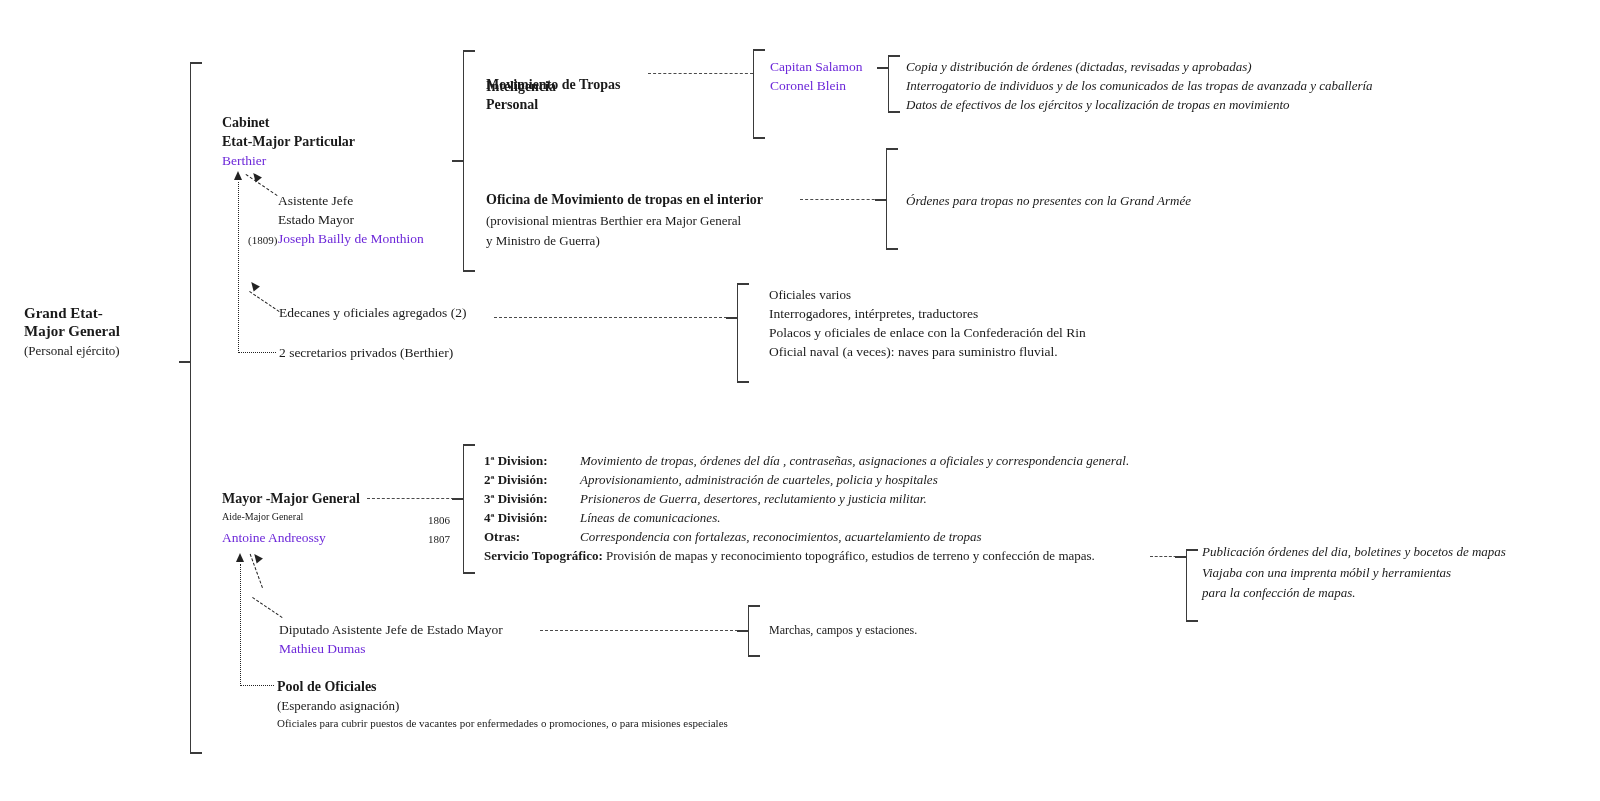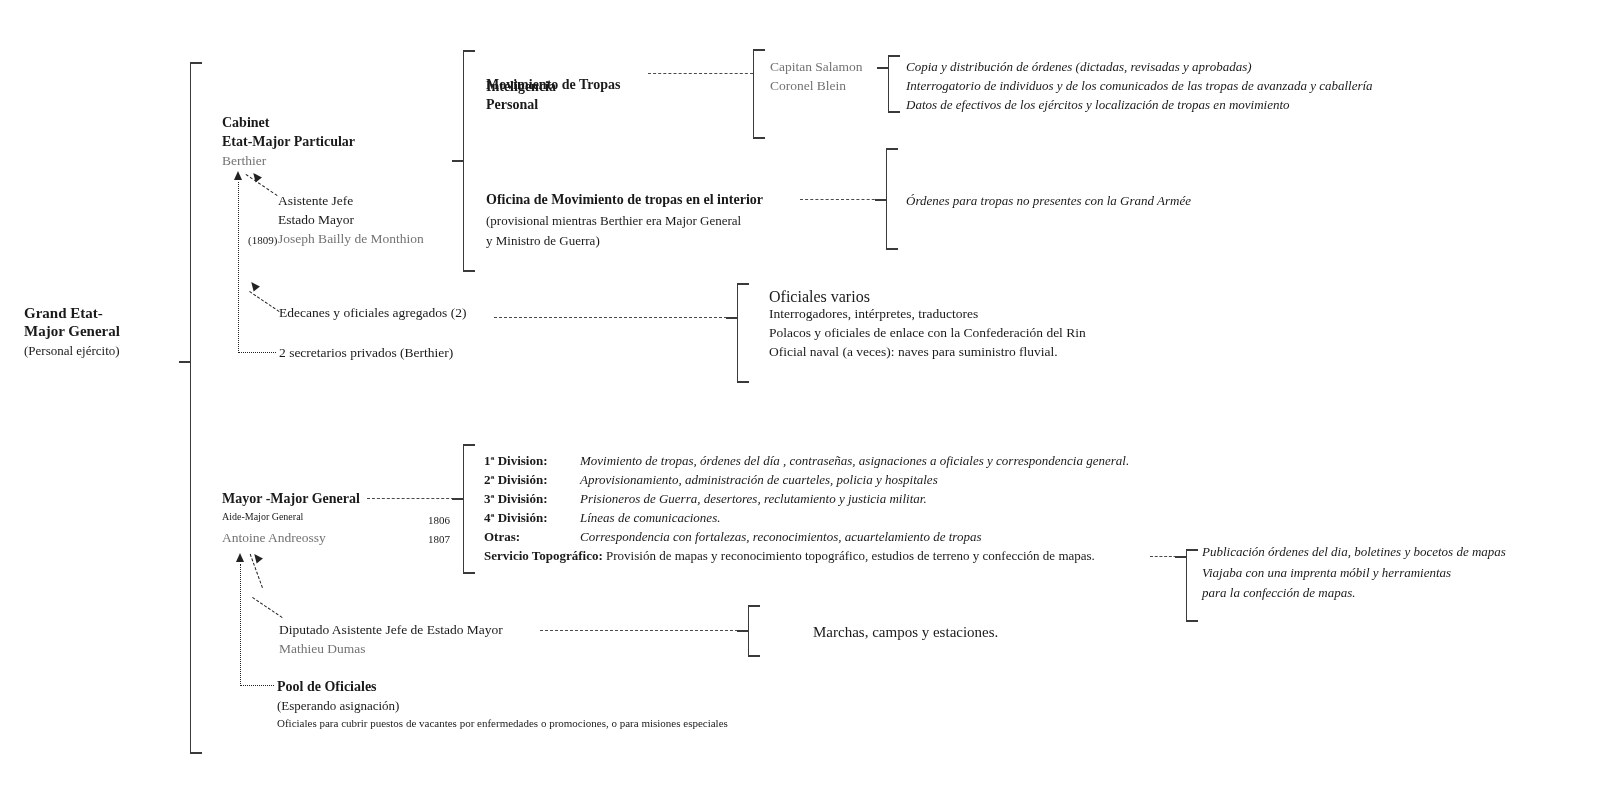--- a/index.html
+++ b/index.html
@@ -4,21 +4,21 @@
 <style>
   html,body{margin:0;padding:0;background:#ffffff;}
   body{
     width:1600px;height:801px;position:relative;overflow:hidden;
     font-family:"Liberation Serif","DejaVu Serif",serif;
     color:#1a1a1a;
   }
   .node{position:absolute;white-space:nowrap;line-height:1.35;}
   .b{font-weight:bold;}
   .i{font-style:italic;}
-  .blue{color:#737373;}
+  .blue{color:#6d28d9;}
   .sm{font-size:11px;}
   .yr{font-size:11px;}
 
   
   .brk{position:absolute;border-left:1.6px solid #3a3a3a;}
   .brk::before,.brk::after{
     content:"";position:absolute;left:0;width:11px;height:1.6px;background:#3a3a3a;
   }
   .brk::before{top:0;}
   .brk::after{bottom:0;}
@@ -99,21 +99,21 @@
 <div class="brk" style="left:886px;top:148px;height:102px;"></div>
 <div class="stub" style="left:875px;top:199px;width:12px;"></div>
 <div class="node i" style="left:906px;top:192px;font-size:13px;">Órdenes para tropas no presentes con la Grand Armée</div>
 
 <div class="node" style="left:279px;top:304px;font-size:13.5px;">Edecanes y oficiales agregados (2)</div>
 <div class="dash" style="left:494px;top:317px;width:243px;"></div>
 <div class="node" style="left:279px;top:344px;font-size:13.5px;">2 secretarios privados (Berthier)</div>
 
 <div class="brk" style="left:737px;top:283px;height:100px;"></div>
 <div class="stub" style="left:726px;top:317px;width:12px;"></div>
-<div class="node" style="left:769px;top:286px;font-size:16px;">Oficiales varios</div>
+<div class="node" style="left:769px;top:286px;font-size:13px;">Oficiales varios</div>
 <div class="node" style="left:769px;top:305px;font-size:13.5px;">Interrogadores, intérpretes, traductores</div>
 <div class="node" style="left:769px;top:324px;font-size:13.5px;">Polacos y oficiales de enlace con la Confederación del Rin</div>
 <div class="node" style="left:769px;top:343px;font-size:13.5px;">Oficial naval (a veces): naves para suministro fluvial.</div>
 
 <div class="node b" style="left:222px;top:490px;font-size:14px;">Mayor -Major General</div>
 <div class="node" style="left:222px;top:510px;font-size:10px;">Aide-Major General</div>
 <div class="node yr" style="left:428px;top:513px;">1806</div>
 <div class="node blue" style="left:222px;top:529px;font-size:13.5px;">Antoine Andreossy</div>
 <div class="node yr" style="left:428px;top:532px;">1807</div>
 
@@ -153,17 +153,17 @@
 <div class="stub" style="left:1175px;top:556px;width:12px;"></div>
 <div class="node i" style="left:1202px;top:543px;font-size:13px;">Publicación órdenes del dia, boletines y bocetos de mapas</div>
 <div class="node i" style="left:1202px;top:564px;font-size:13px;">Viajaba con una imprenta móbil y herramientas</div>
 <div class="node i" style="left:1202px;top:584px;font-size:13px;">para la confección de mapas.</div>
 
 <div class="node" style="left:279px;top:621px;font-size:13.5px;">Diputado Asistente Jefe de Estado Mayor</div>
 <div class="node blue" style="left:279px;top:640px;font-size:13.5px;">Mathieu Dumas</div>
 <div class="dash" style="left:540px;top:630px;width:208px;"></div>
 <div class="brk" style="left:748px;top:605px;height:52px;"></div>
 <div class="stub" style="left:737px;top:630px;width:12px;"></div>
-<div class="node" style="left:769px;top:622px;font-size:15px;margin-left:44px;">Marchas, campos y estaciones.</div>
+<div class="node" style="left:769px;top:622px;font-size:12px;">Marchas, campos y estaciones.</div>
 
 <div class="node b" style="left:277px;top:678px;font-size:14px;">Pool de Oficiales</div>
 <div class="node" style="left:277px;top:697px;font-size:13px;">(Esperando asignación)</div>
 <div class="node sm" style="left:277px;top:716px;">Oficiales para cubrir puestos de vacantes por enfermedades o promociones, o para misiones especiales</div>
 
 </body></html>

